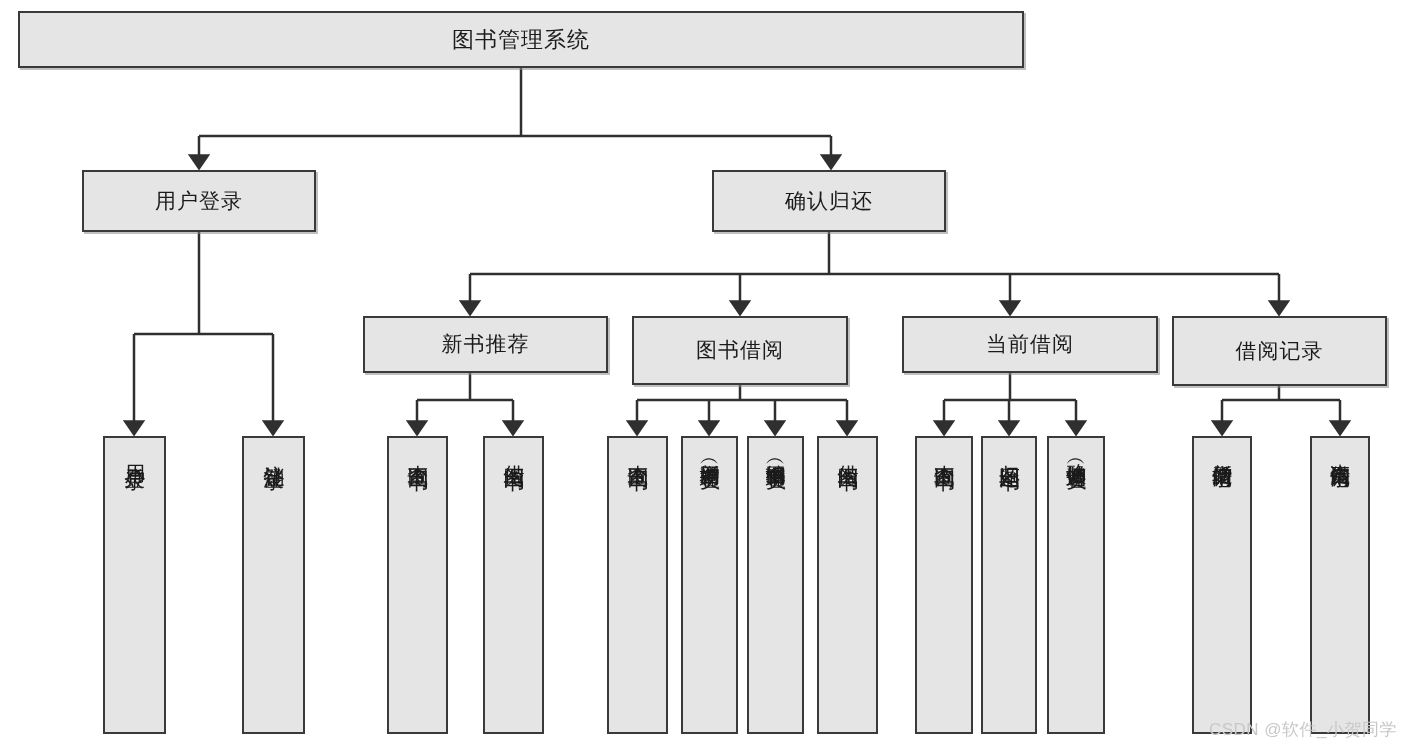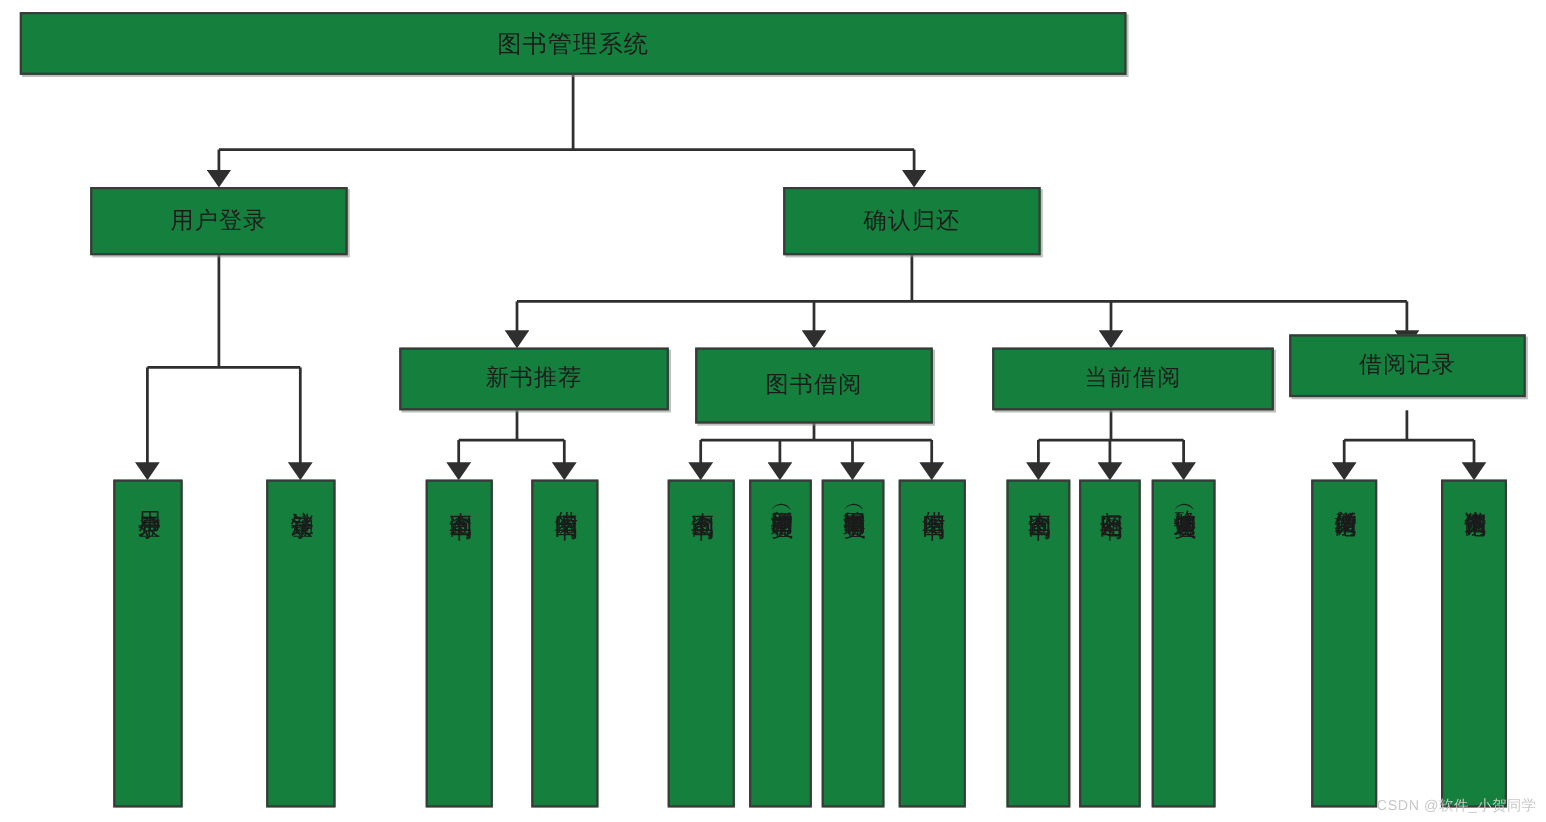--- a/index.html
+++ b/index.html
@@ -21,21 +21,21 @@
     position: absolute;
     left: 0;
     top: 0;
     width: 1405px;
     height: 747px;
     pointer-events: none;
   }
   .node {
     position: absolute;
     box-sizing: border-box;
-    background: #15803d;
+    background: #e5e5e5;
     border: 2.5px solid #3a3a3a;
     display: flex;
     align-items: center;
     justify-content: center;
     color: #1b1b1b;
   }
   .node.shadow {
     box-shadow: 2px 2px 0 rgba(140,140,140,0.55);
   }
   .node .label {
@@ -63,21 +63,21 @@
   }
   .node.vert.tight .label {
     font-size: 20px;
     letter-spacing: 1px;
   }
   .node.root .label { font-size: 22px; }
   .watermark {
     position: absolute;
     right: 8px;
     bottom: 6px;
-    font-size: 13px;
+    font-size: 17px;
     color: #c8c8c8;
     letter-spacing: 0.5px;
     white-space: nowrap;
   }
 </style>
 </head>
 <body>
 
 <div id="stage">
 
@@ -144,21 +144,21 @@
 
   <div class="node horiz shadow" style="left:363px; top:316px; width:245px; height:57px;">
     <span class="label">新书推荐</span>
   </div>
   <div class="node horiz shadow" style="left:632px; top:316px; width:216px; height:69px;">
     <span class="label">图书借阅</span>
   </div>
   <div class="node horiz shadow" style="left:902px; top:316px; width:256px; height:57px;">
     <span class="label">当前借阅</span>
   </div>
-  <div class="node horiz shadow" style="left:1172px; top:304px; width:215px; height:57px;">
+  <div class="node horiz shadow" style="left:1172px; top:316px; width:215px; height:70px;">
     <span class="label">借阅记录</span>
   </div>
 
   <div class="node vert" style="left:103px; top:436px; width:63px; height:298px;">
     <span class="label">用户登录</span>
   </div>
   <div class="node vert" style="left:242px; top:436px; width:63px; height:298px;">
     <span class="label">注销登录</span>
   </div>
 

